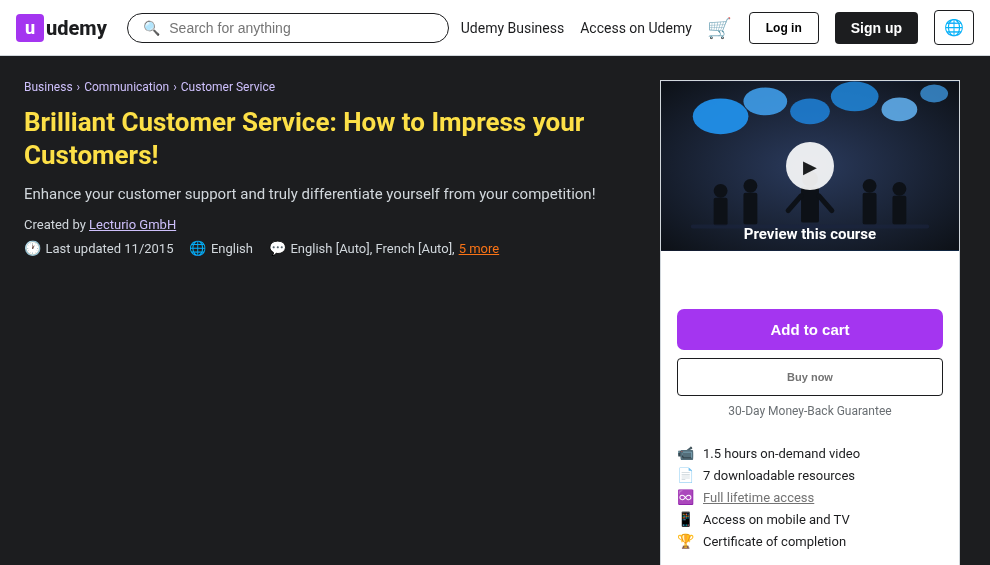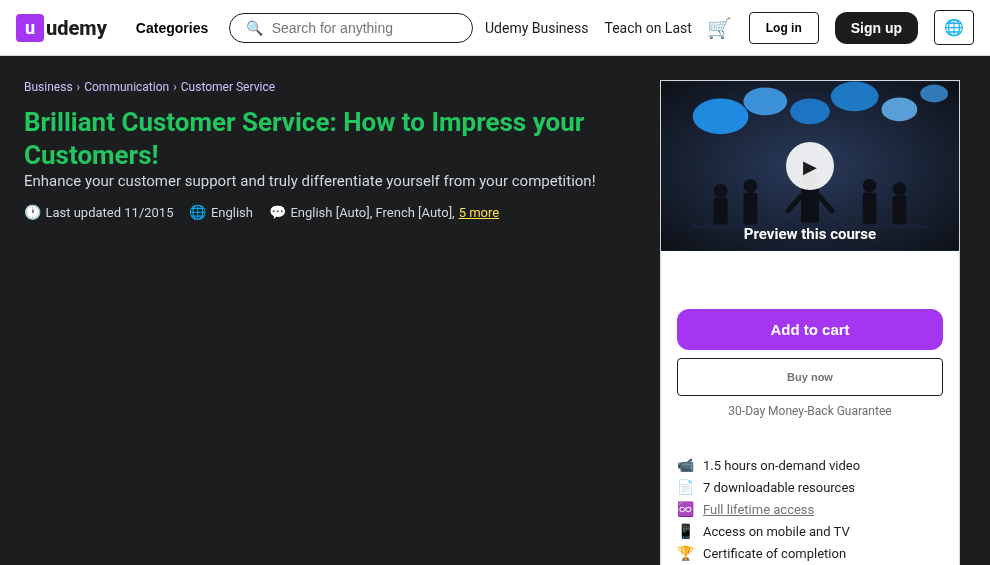--- a/index.html
+++ b/index.html
@@ -93,21 +93,21 @@
       border-radius: 4px;
     }
     .btn-signup {
       background: #1c1d1f;
       color: #fff;
       border: none;
       padding: 8px 16px;
       font-size: 14px;
       font-weight: 700;
       cursor: pointer;
-      border-radius: 12px;
+      border-radius: 4px;
     }
     .globe-btn {
       border: 1px solid #1c1d1f;
       background: none;
       padding: 7px 9px;
       border-radius: 4px;
       cursor: pointer;
       font-size: 16px;
     }
 
@@ -126,22 +126,22 @@
       align-items: center;
       gap: 4px;
       margin-bottom: 12px;
     }
     .breadcrumb a { color: #cec0fc; text-decoration: none; }
     .breadcrumb-sep { color: #cec0fc; }
     .hero h1 {
       font-size: 26px;
       font-weight: 700;
       line-height: 1.25;
-      margin-bottom: 0;
-      color: #22c55e;
+      margin-bottom: 13px;
+      color: #fde047;
     }
     .hero-subtitle {
       font-size: 15px;
       color: #d1d7dc;
       margin-bottom: 12px;
       line-height: 1.4;
     }
     .rating-row {
       display: flex;
       align-items: center;
@@ -157,21 +157,21 @@
     .meta-row {
       display: flex;
       align-items: center;
       gap: 16px;
       font-size: 13px;
       color: #d1d7dc;
       flex-wrap: wrap;
     }
     .meta-item { display: flex; align-items: center; gap: 4px; }
     .meta-icon { font-size: 14px; }
-    .caption-link { color: #fde047; text-decoration: underline; cursor: pointer; }
+    .caption-link { color: #f97316; text-decoration: underline; cursor: pointer; }
 
     
     .course-card {
       background: #fff;
       border: 1px solid #d1d7dc;
       width: 300px;
       min-width: 280px;
       flex-shrink: 0;
       align-self: flex-start;
     }
@@ -217,40 +217,40 @@
     }
     .btn-add-cart {
       width: 100%;
       background: #a435f0;
       color: #fff;
       border: none;
       padding: 12px;
       font-size: 15px;
       font-weight: 700;
       cursor: pointer;
-      border-radius: 12px;
+      border-radius: 7px;
       margin-bottom: 8px;
     }
     .btn-buy-now {
       width: 100%;
       background: #fff;
       color: #737373;
       border: 1px solid #1c1d1f;
       padding: 12px;
       font-size: 11px;
       font-weight: 700;
       cursor: pointer;
       border-radius: 4px;
       margin-bottom: 8px;
     }
     .guarantee {
       text-align: center;
       font-size: 12px;
       color: #6a6f73;
-      margin-bottom: 12px;
+      margin-bottom: 0;
     }
     .includes-title {
       font-size: 14px;
       font-weight: 700;
       margin-bottom: 8px;
     }
     .includes-list { list-style: none; }
     .includes-list li {
       display: flex;
       align-items: center;
@@ -263,46 +263,48 @@
     .includes-list li a { color: #5624d0; }
   </style>
 </head>
 <body>
 
 <header class="header">
   <a class="logo" href="#">
     <span class="logo-u">u</span>
       <span>udemy</span>
   </a>
-  <button class="categories-btn">Categories</button>
   <div class="search-bar">
     <span class="search-icon">🔍</span>
     <input type="text" placeholder="Search for anything" style="">
   </div>
   <nav class="header-nav">
     <a class="nav-link" href="#">Udemy Business</a>
-    <a class="nav-link" href="#">Teach on Last</a>
+    <a class="nav-link" href="#">Access on Udemy</a>
     <span class="cart-icon">🛒</span>
     <button class="btn-login">Log in</button>
     <button class="btn-signup">Sign up</button>
     <button class="globe-btn">🌐</button>
   </nav>
 </header>
 
 <section class="hero">
   <div class="hero-left">
     <nav class="breadcrumb">
       <a href="#">Business</a>
       <span class="breadcrumb-sep">›</span>
       <a href="#">Communication</a>
       <span class="breadcrumb-sep">›</span>
       <a href="#">Customer Service</a>
     </nav>
     <h1>Brilliant Customer Service: How to Impress your Customers!</h1>
     <p class="hero-subtitle">Enhance your customer support and truly differentiate yourself from your competition!</p>
+    <div class="creator-row">
+      <span>Created by </span><a href="#" class="creator-link">Lecturio GmbH</a>
+    </div>
     <div class="meta-row">
       <div class="meta-item">
         <span class="meta-icon">🕐</span>
         <span>Last updated 11/2015</span>
       </div>
       <div class="meta-item">
         <span class="meta-icon">🌐</span>
         <span>English</span>
       </div>
       <div class="meta-item">

